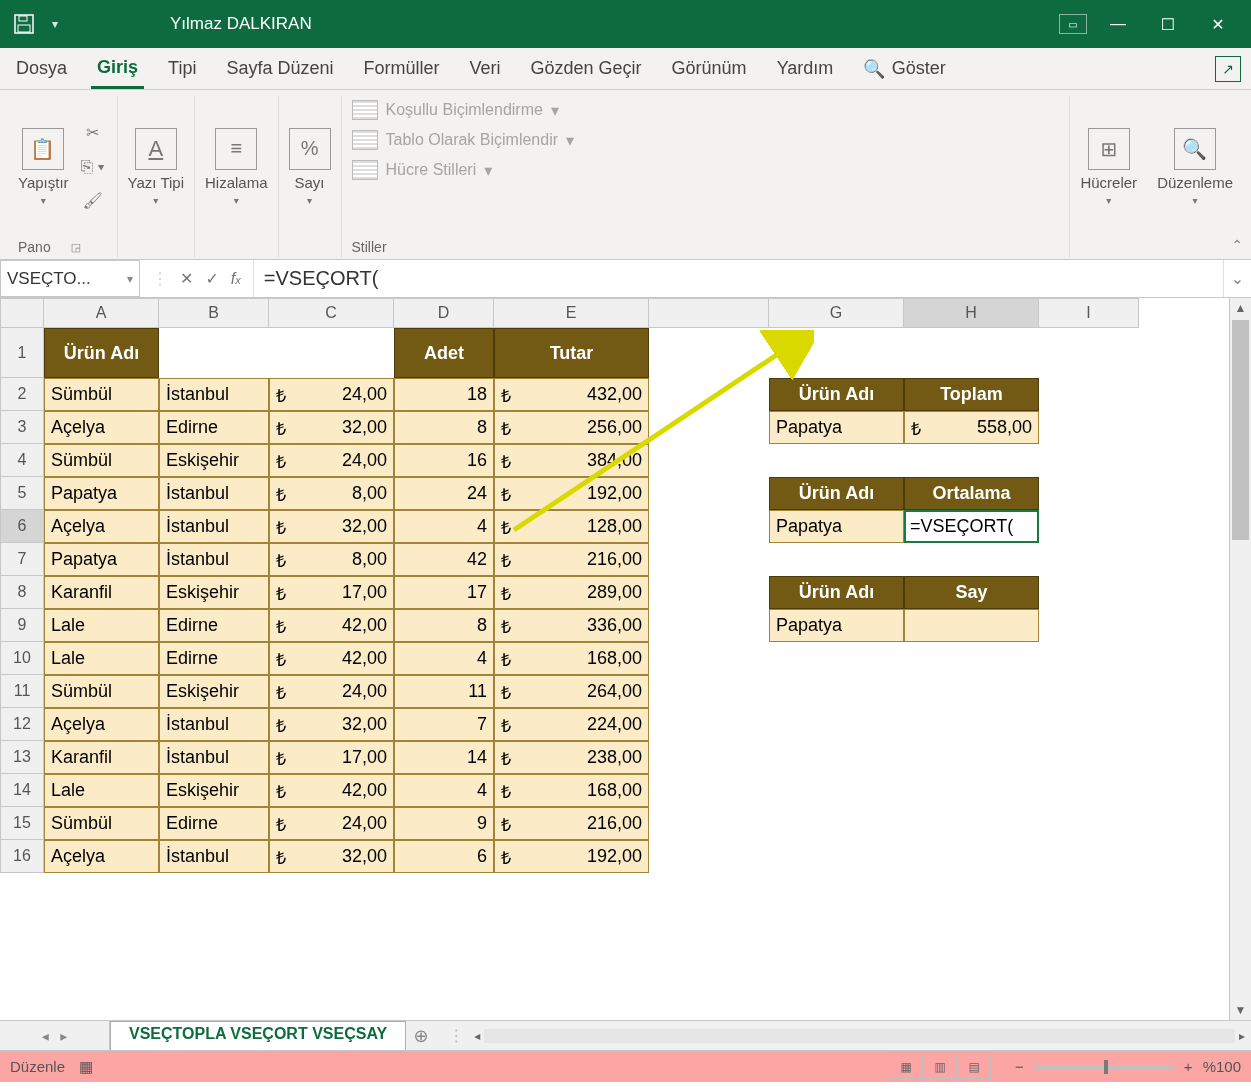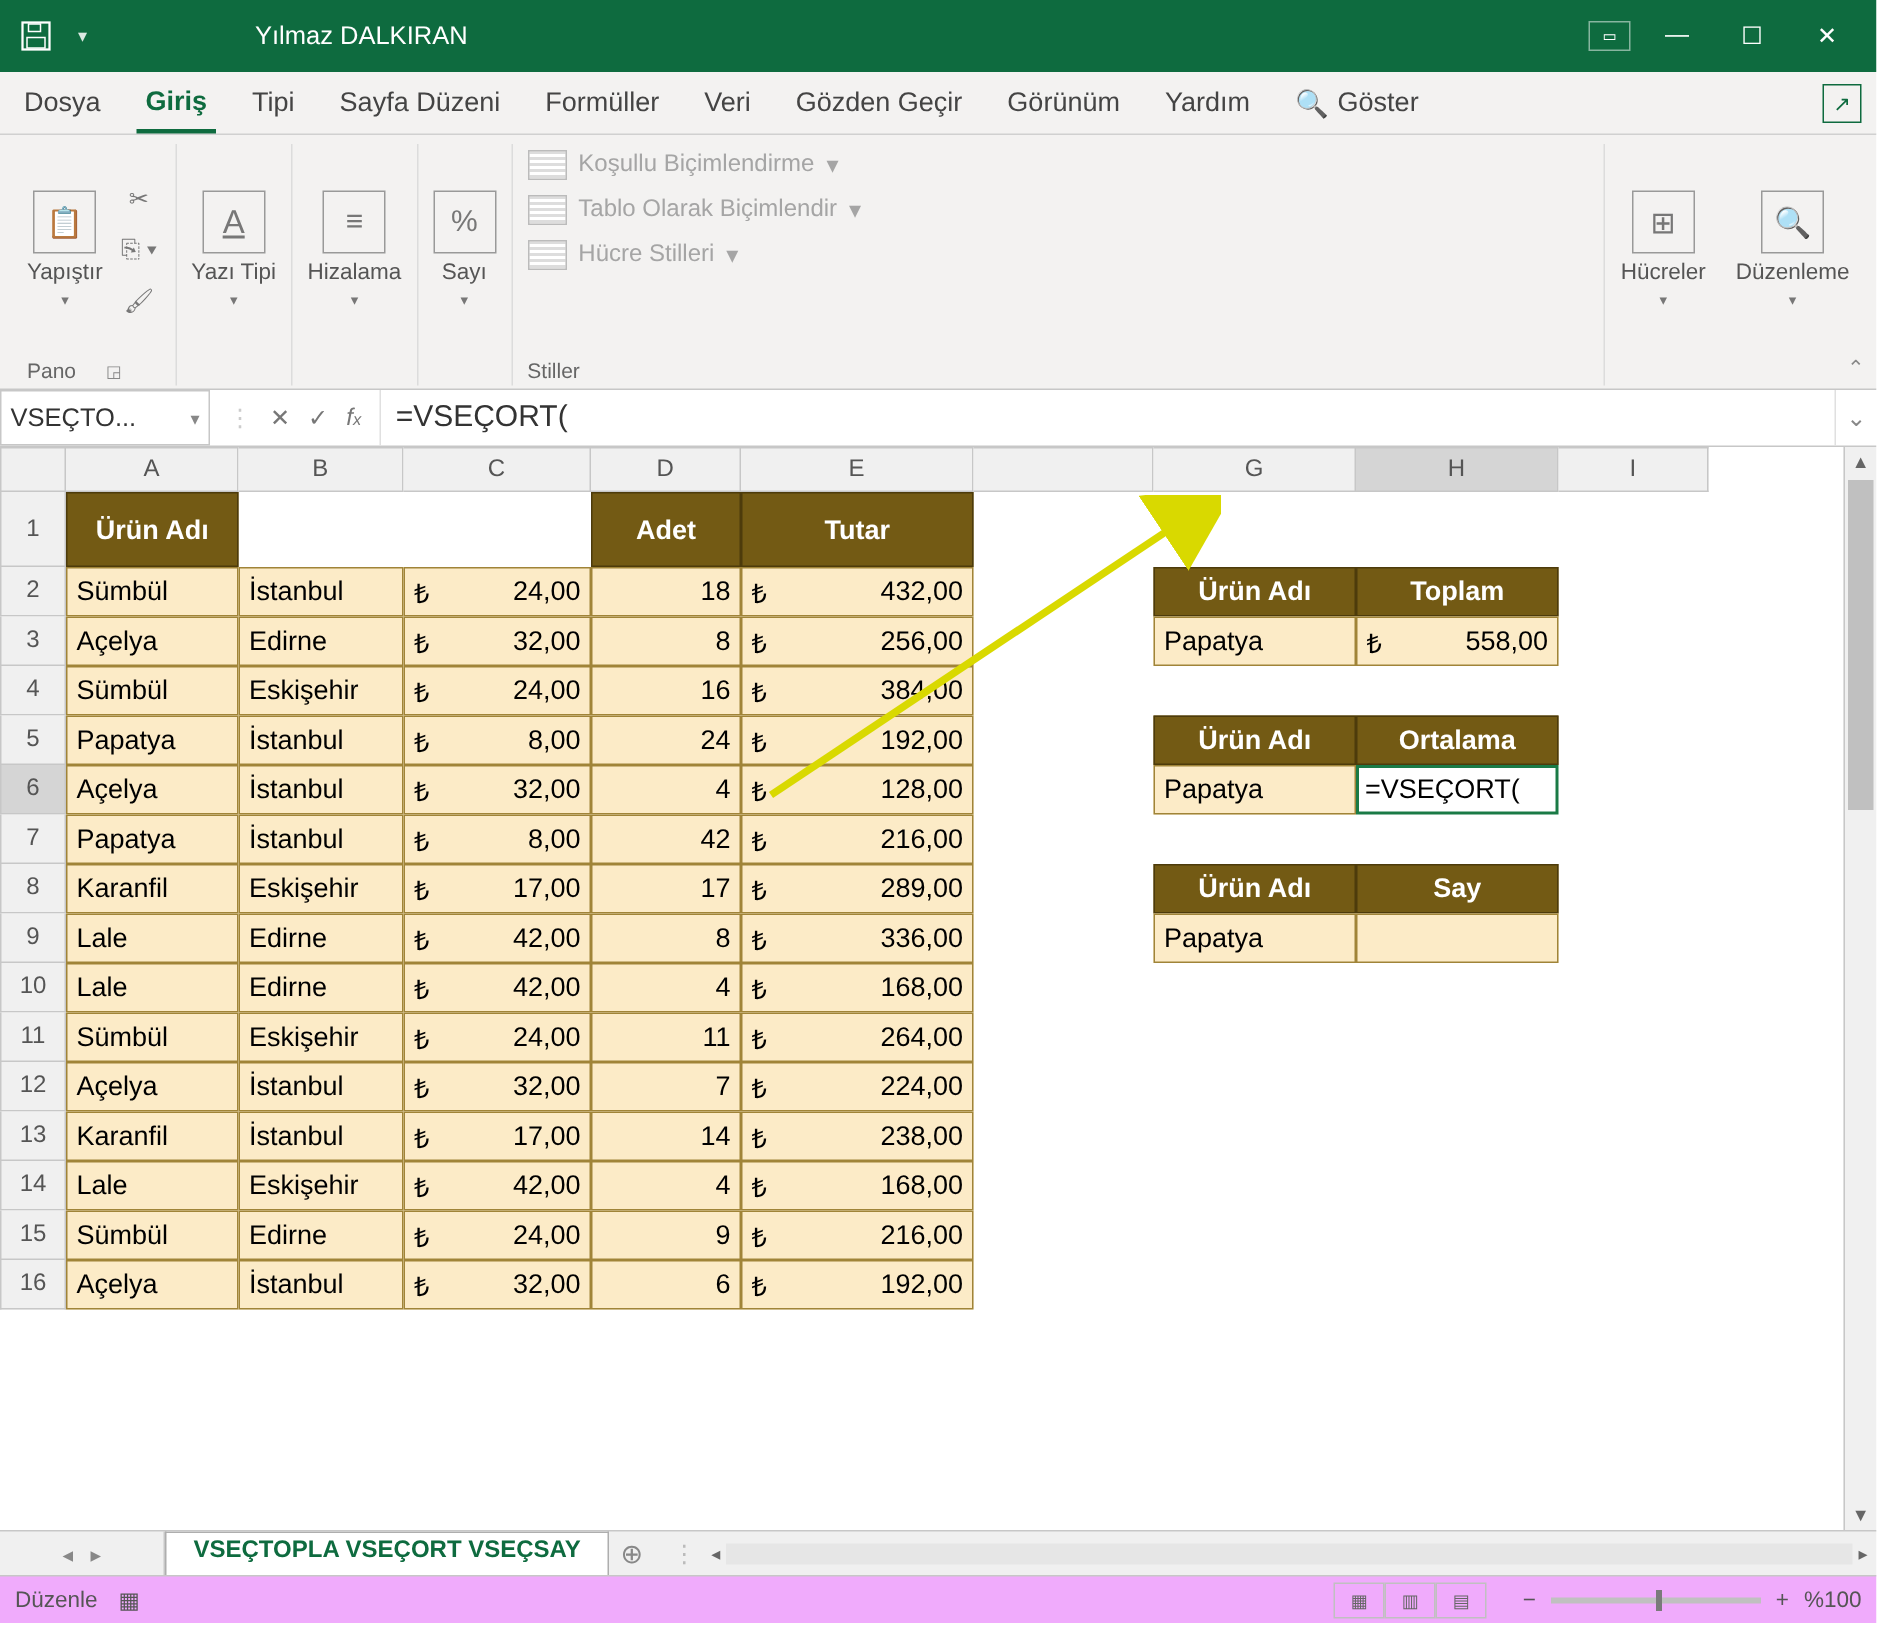--- a/index.html
+++ b/index.html
@@ -83,21 +83,21 @@
 .sheetbar { height:30px; border-top:1px solid #c7c7c7; display:flex; align-items:stretch; background:#f0f0f0; }
 .sheet-nav { width:110px; display:flex; align-items:center; justify-content:center; gap:8px; color:#888; font-size:14px; border-right:1px solid #c7c7c7; }
 .sheettab { background:#fff; border:1px solid #aeaeae; border-bottom:none; padding:3px 18px; font-size:16px; font-weight:600; color:#0e6b3f; }
 .sheet-add { width:30px; display:flex; align-items:center; justify-content:center; color:#888; font-size:18px; }
 .hscroll { flex:1; display:flex; align-items:center; padding:0 6px; gap:4px; }
 .hscroll .harrow { font-size:12px; color:#666; }
 .hscroll .htrack { flex:1; height:14px; background:#e6e6e6; }
 .hscroll .grip { color:#bbb; margin:0 6px; }
 
 
-.statusbar { height:32px; background:#f0abfc; border-top:1px solid #c7c7c7; display:flex; align-items:center; padding:0 10px; font-size:15px; color:#555; gap:14px; }
+.statusbar { height:32px; background:#fca5a5; border-top:1px solid #c7c7c7; display:flex; align-items:center; padding:0 10px; font-size:15px; color:#555; gap:14px; }
 .statusbar .views { margin-left:auto; display:flex; gap:0; }
 .statusbar .viewbtn { width:34px; height:24px; border:1px solid #c0c0c0; display:flex; align-items:center; justify-content:center; font-size:12px; color:#666; }
 .statusbar .zoom { display:flex; align-items:center; gap:10px; margin-left:10px; }
 .statusbar .zslider { width:140px; height:4px; background:#c0c0c0; position:relative; }
 .statusbar .zslider::after { content:''; position:absolute; left:50%; top:-5px; width:4px; height:14px; background:#7a7a7a; }
 </style>
 </head>
 <body>
 
 <div class="titlebar">

